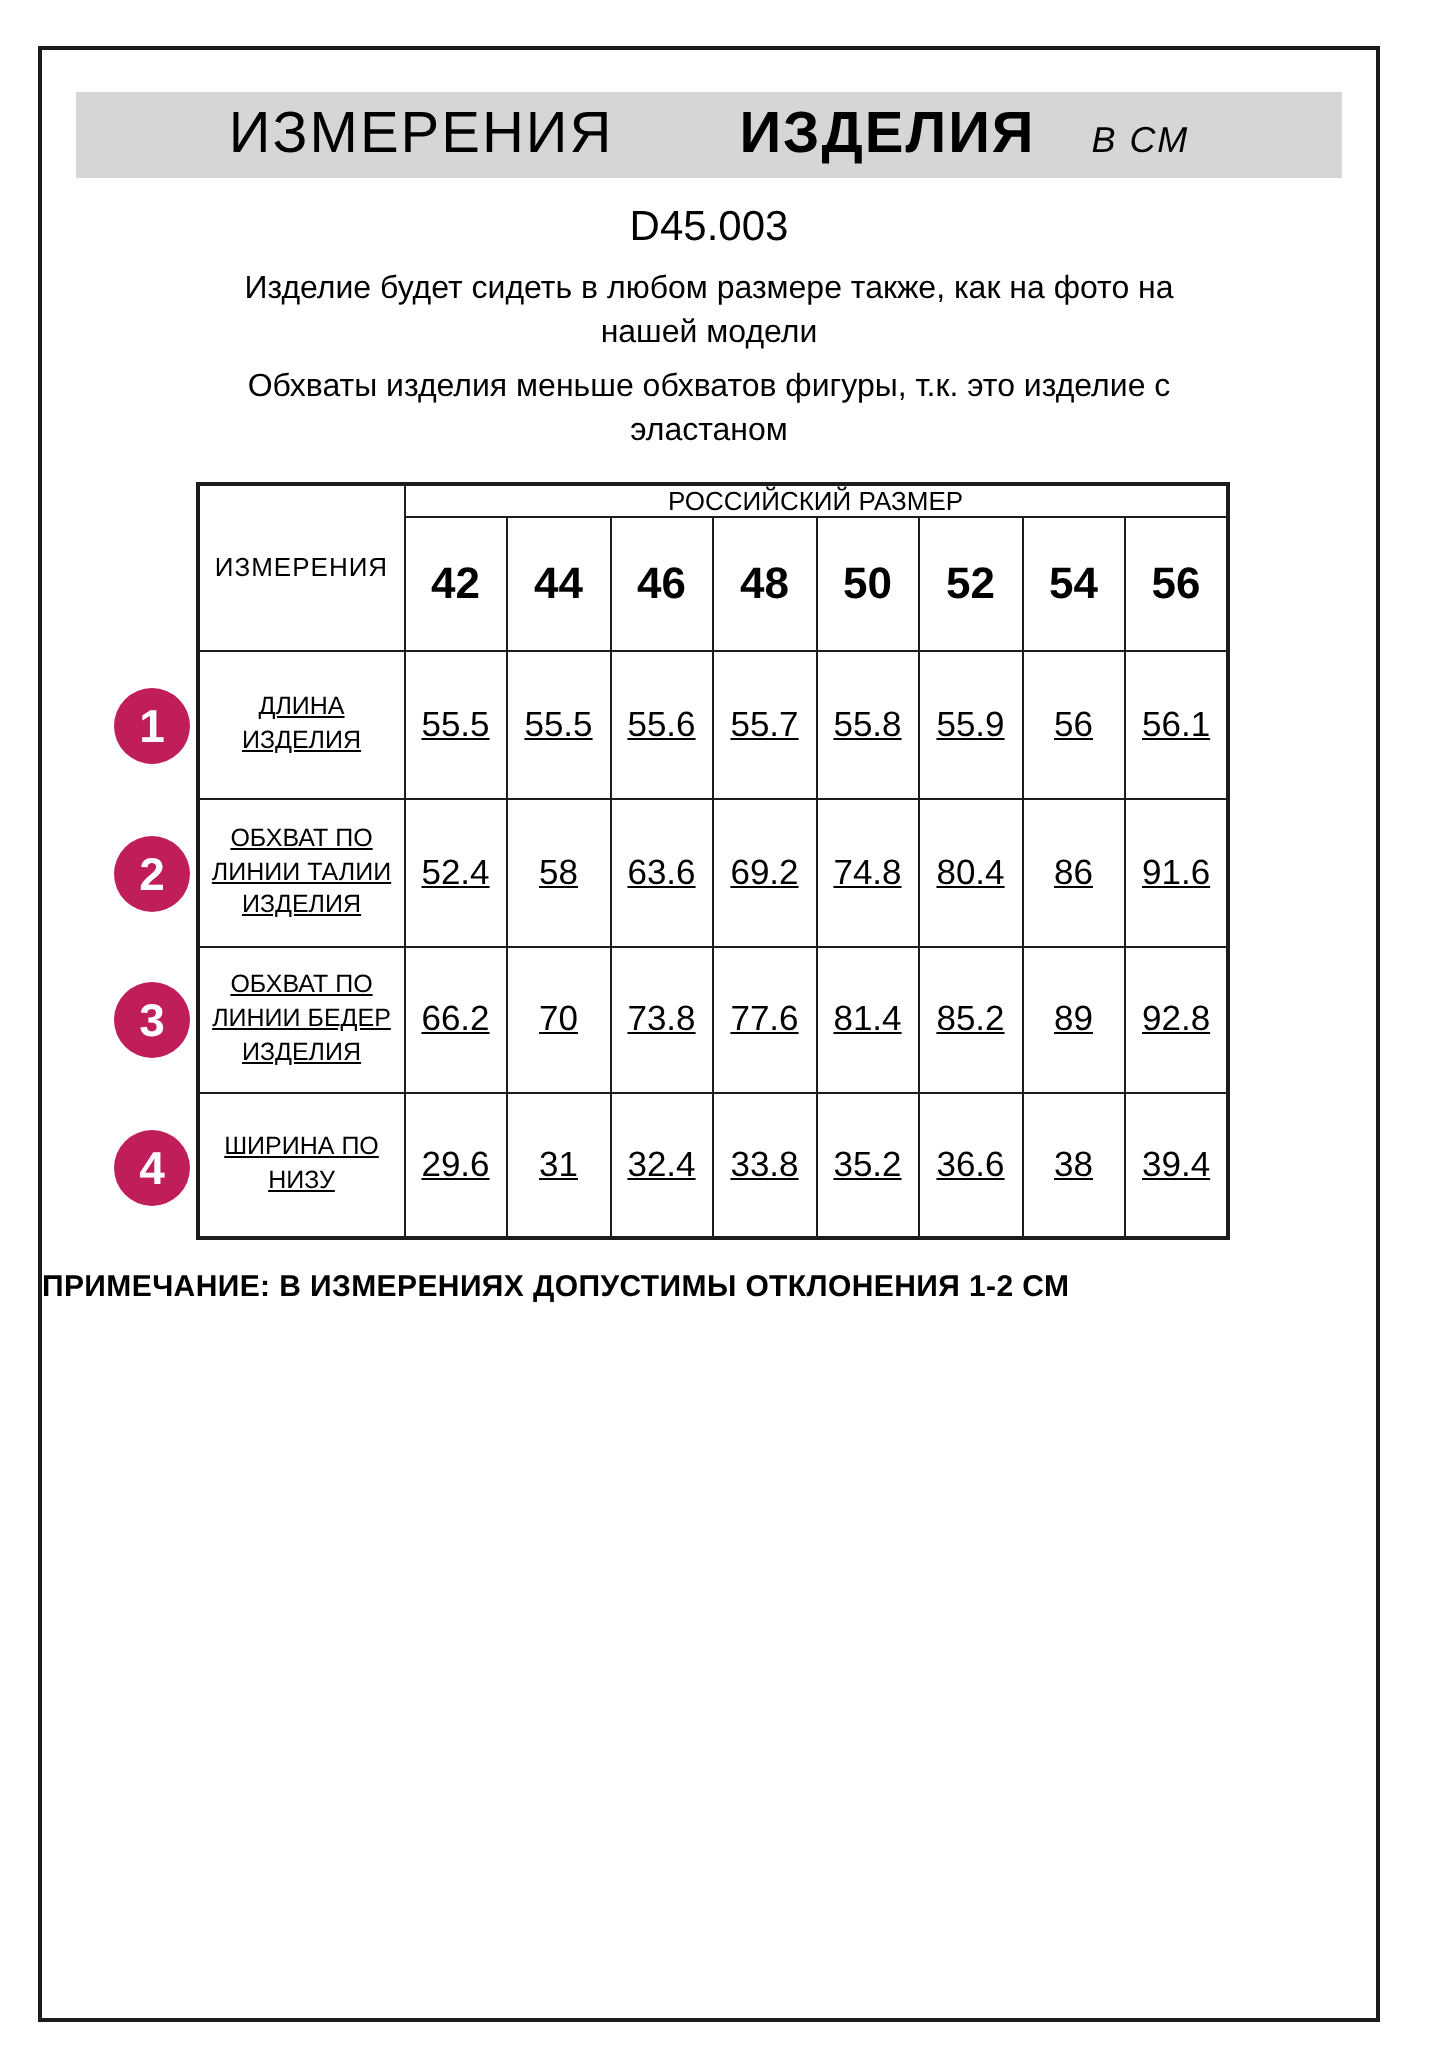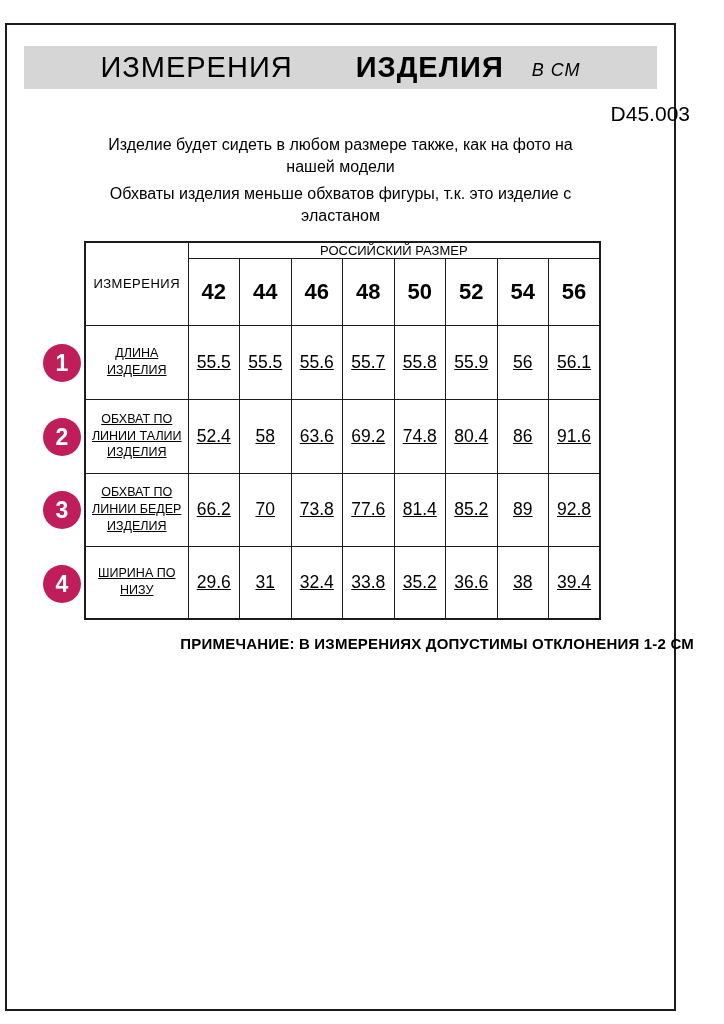--- a/index.html
+++ b/index.html
@@ -6,34 +6,34 @@
     --accent:#c01d5b;
     --bar:#d6d6d6;
     --line:#1c1c1c;
   }
   html,body{margin:0;padding:0;background:#fff;}
   body{
     width:724px;height:1024px;position:relative;overflow:hidden;
     font-family:"Liberation Sans", sans-serif;color:#000;
   }
   .frame{
-    position:absolute;left:5px;top:23px;width:667px;height:984px;
+    position:absolute;left:19px;top:23px;width:667px;height:984px;
     border:2px solid var(--line);background:#fff;
   }
   .header-bar{
     position:absolute;left:17px;top:21px;width:633px;height:43px;
     background:var(--bar);
     display:flex;align-items:center;justify-content:center;gap:28px;
   }
   .h-reg{font-size:29px;letter-spacing:1px;}
   .h-bold{font-size:29px;font-weight:bold;letter-spacing:1px;margin-left:35px;}
   .h-unit{font-size:18px;position:relative;top:3px;letter-spacing:1px;font-style:italic;}
   .model-code{
     position:absolute;left:0;width:100%;top:77px;
-    text-align:right;font-size:21px;margin-left:16px;
+    text-align:center;font-size:21px;
   }
   .intro{
     position:absolute;left:90px;right:90px;margin:0;
     text-align:center;font-size:16px;line-height:22px;
   }
   .p1{top:109px;}
   .p2{top:158px;}
   .size-table{
     position:absolute;left:77px;top:216px;width:515px;
     border-collapse:collapse;table-layout:fixed;
@@ -57,21 +57,21 @@
     background:var(--accent);color:#fff;
     display:flex;align-items:center;justify-content:center;
     font-size:23px;font-weight:bold;
   }
   .badge:nth-child(1){top:319px;}
   .badge:nth-child(2){top:393px;}
   .badge:nth-child(3){top:466px;}
   .badge:nth-child(4){top:540px;}
   .footnote{
     position:absolute;left:0;width:100%;top:610px;
-    text-align:right;font-size:15px;font-weight:bold;letter-spacing:.2px;margin-left:20px;
+    text-align:left;font-size:15px;font-weight:bold;letter-spacing:.2px;
   }
 </style>
 </head>
 <body>
 
 <div class="frame">
 
   <div class="header-bar">
     <span class="h-reg">ИЗМЕРЕНИЯ</span>
     <span class="h-bold">ИЗДЕЛИЯ</span>

